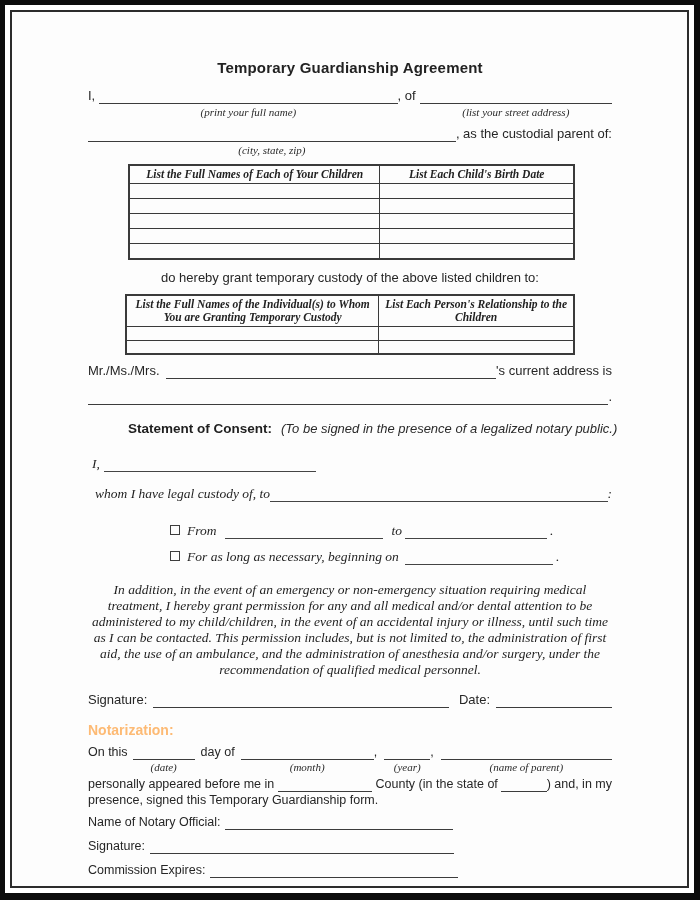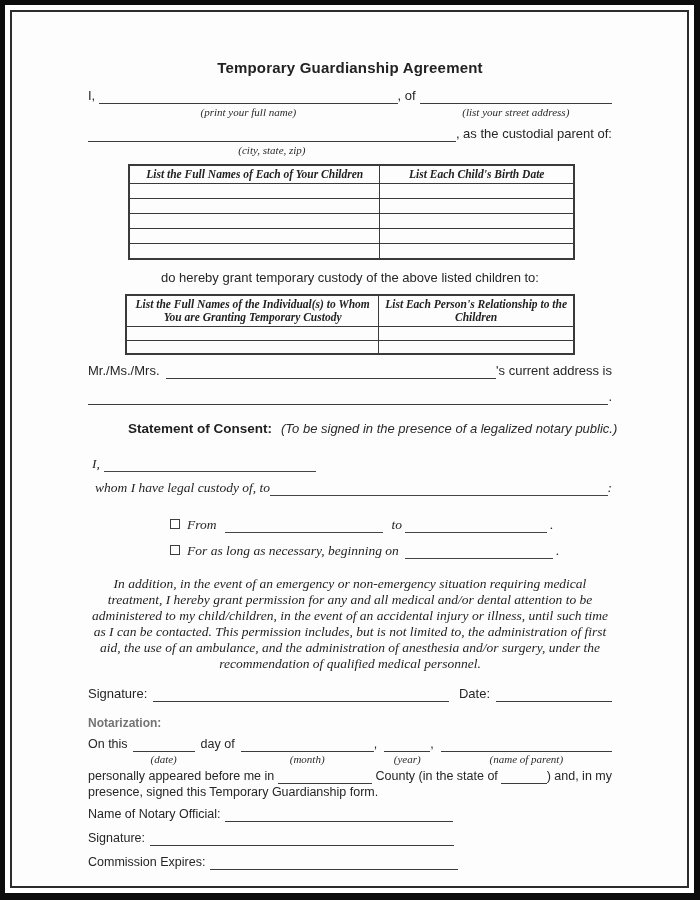--- a/index.html
+++ b/index.html
@@ -32,21 +32,21 @@
   .serif-it { font-family:"Liberation Serif", serif; font-style:italic; color:#1f1f1f; }
   .serif-row { font-size:13.5px; line-height:17px; }
   .serif-row .blank { height:14px; border-bottom-color:#444; }
 
   .checkbox { display:inline-block; width:10px; height:10px; border:1.2px solid #3d3d3d; background:#fdfdfd; margin:0 7px 1px 0; flex:none; align-self:center; }
 
   .para { margin:17px auto 0 auto; width:524px; text-align:center;
           font-family:"Liberation Serif", serif; font-style:italic; font-size:13.5px; line-height:16px; color:#1e1e1e; }
   .heading { font-size:13.5px; font-weight:bold; color:#1f1f1f; }
   .note-it { font-style:italic; font-size:13px; color:#2a2a2a; }
-  .notar-heading { font-size:12px; font-weight:bold; margin-top:14px; color:#737373; }
+  .notar-heading { font-size:14px; font-weight:bold; margin-top:14px; color:#fdba74; }
   .small-row { font-size:12.5px; line-height:15px; }
   .small-row .blank { height:12px; }
 </style>
 </head>
 <body>
 
 <div class="frame-gap"></div>
 <div class="frame-border"></div>
 
 <div class="doc">
@@ -135,21 +135,21 @@
 
   <div class="row" style="margin-top:16px;margin-left:40px;">
     <span class="t heading">Statement of Consent:</span>
     <span class="t note-it" style="margin-left:9px;">(To be signed in the presence of a legalized notary public.)</span>
   </div>
 
   <div class="row serif-row serif-it" style="margin-top:18px; padding-left:4px;">
     <span class="t">I,</span>
     <span class="blank" style="width:212px; margin-left:4px;"></span>
   </div>
-  <div class="row serif-row serif-it" style="margin-top:7px; padding-left:7px;">
+  <div class="row serif-row serif-it" style="margin-top:13px; padding-left:7px;">
     <span class="t">whom I have legal custody of, to</span>
     <span class="blank" style="flex:1;"></span>
     <span class="t">:</span>
   </div>
 
   <div class="row serif-row serif-it" style="margin-top:20px; padding-left:82px;">
     <span class="checkbox"></span>
     <span class="t">From</span>
     <span class="blank" style="width:158px; margin-left:8px;"></span>
     <span class="t" style="margin-left:9px;">to</span>

